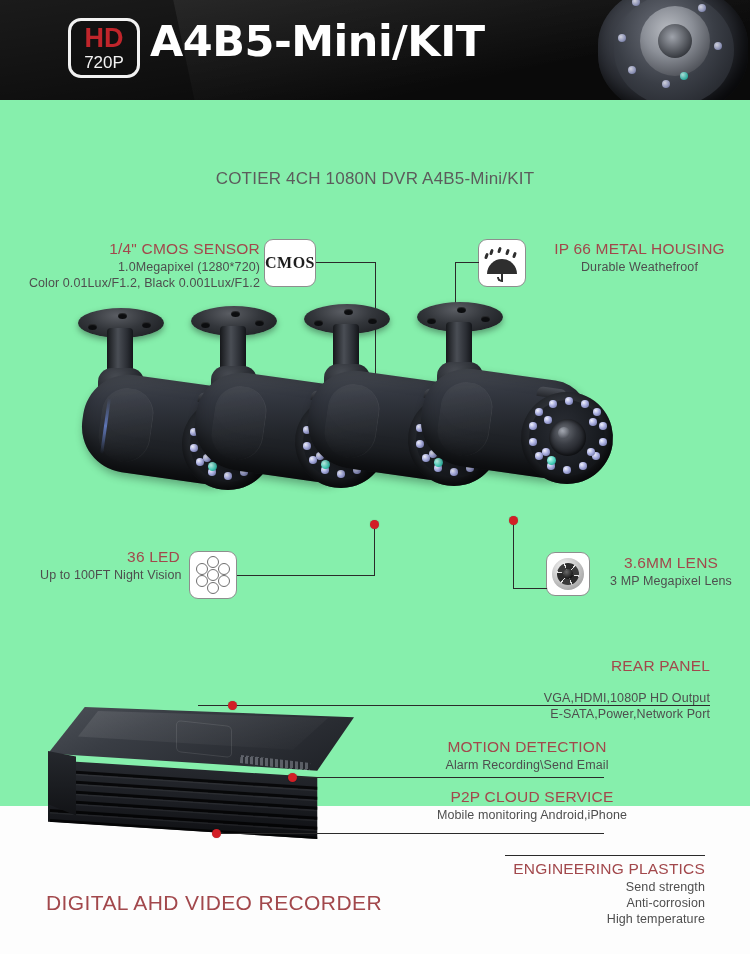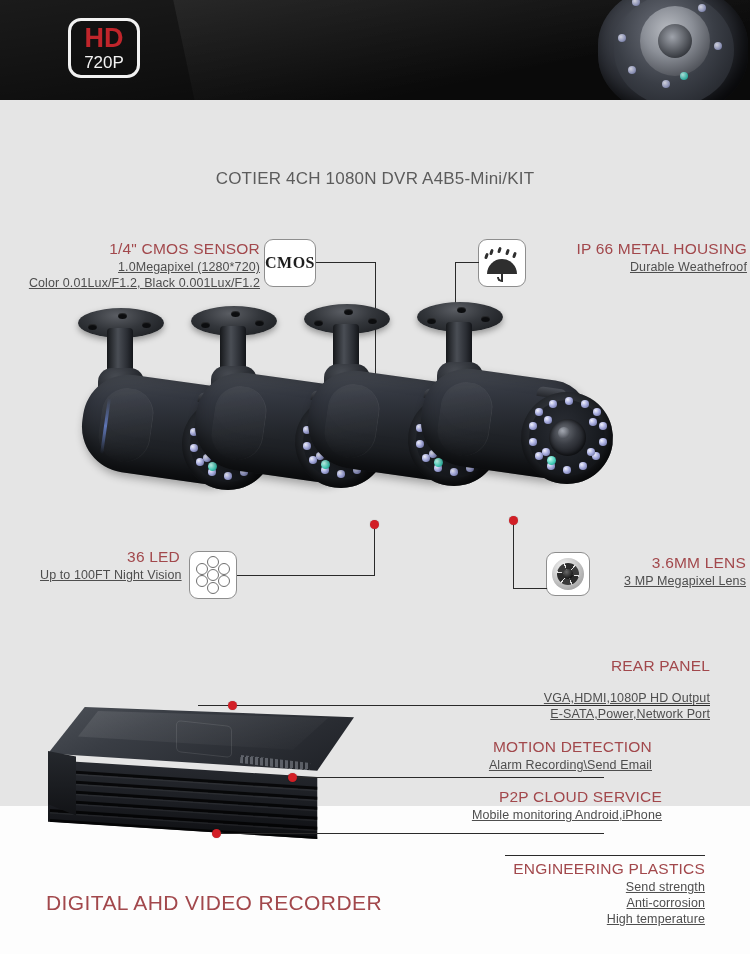--- a/index.html
+++ b/index.html
@@ -4,21 +4,21 @@
 <title>CCTV Security System Product Infographic</title>
 <style>
   * { box-sizing: border-box; margin: 0; padding: 0; }
   html, body { background: #ffffff; }
   body {
     width: 750px; height: 954px;
     font-family: "Liberation Sans", sans-serif;
     position: relative; overflow: hidden;
     background: #fdfdfd;
   }
-  .page { position: relative; width: 750px; height: 806px; background: #e5e5e5; }
+  .page { position: relative; width: 750px; height: 806px; background: #86efac; }
 
   
   .banner {
     position: absolute; left: 0; top: 0; width: 750px; height: 100px;
     background: #0a0a0a; overflow: hidden;
   }
   .banner-gloss {
     position: absolute; left: -60px; top: -130px; width: 900px; height: 220px;
     background: linear-gradient(180deg, rgba(255,255,255,0.10), rgba(255,255,255,0.00));
     transform: rotate(-9deg);
@@ -88,25 +88,25 @@
   .sub-title {
     position: absolute; left: 0; right: 0; top: 169px; text-align: center;
     font-size: 17px; color: #5c5c5c; letter-spacing: 0.2px;
   }
 
   
   .callout-h {
     color: #a2484c; font-size: 15.5px; letter-spacing: 0.2px; white-space: nowrap;
   }
   .callout-s {
-    color: #4e4e4e; font-size: 12.5px; letter-spacing: 0.1px; white-space: nowrap; text-decoration: underline;
+    color: #4e4e4e; font-size: 12.5px; letter-spacing: 0.1px; white-space: nowrap;
   }
   .co { position: absolute; }
   .co.right-al { text-align: right; }
-  .co.left-al { text-align: right; }
+  .co.left-al { text-align: center; }
 
   
   .icon-box {
     position: absolute; border: 1.4px solid #8e8e8e; border-radius: 9px;
     background: #ffffff; display: flex; align-items: center; justify-content: center;
   }
   .cmos-text {
     font-family: "Liberation Serif", serif; font-weight: bold;
     font-size: 16px; color: #1d1d1d; letter-spacing: 0.5px;
   }
@@ -299,20 +299,21 @@
 
   <div class="banner">
     <div class="banner-gloss"></div>
     <div class="banner-gloss2"></div>
 
     <div class="hd-badge">
       <div class="hd">HD</div>
       <div class="res">720P</div>
     </div>
 
+    <div class="banner-title">A4B5-Mini/KIT</div>
 
     <div class="hdr-cam">
       <div class="body"></div>
       <div class="rim"></div>
       <div class="glass"></div>
       <div class="pupil"></div>
       <div class="led" style="left:44px; top:18px;"></div>
       <div class="led" style="left:110px; top:24px;"></div>
       <div class="led" style="left:126px; top:62px;"></div>
       <div class="led" style="left:40px; top:86px;"></div>

